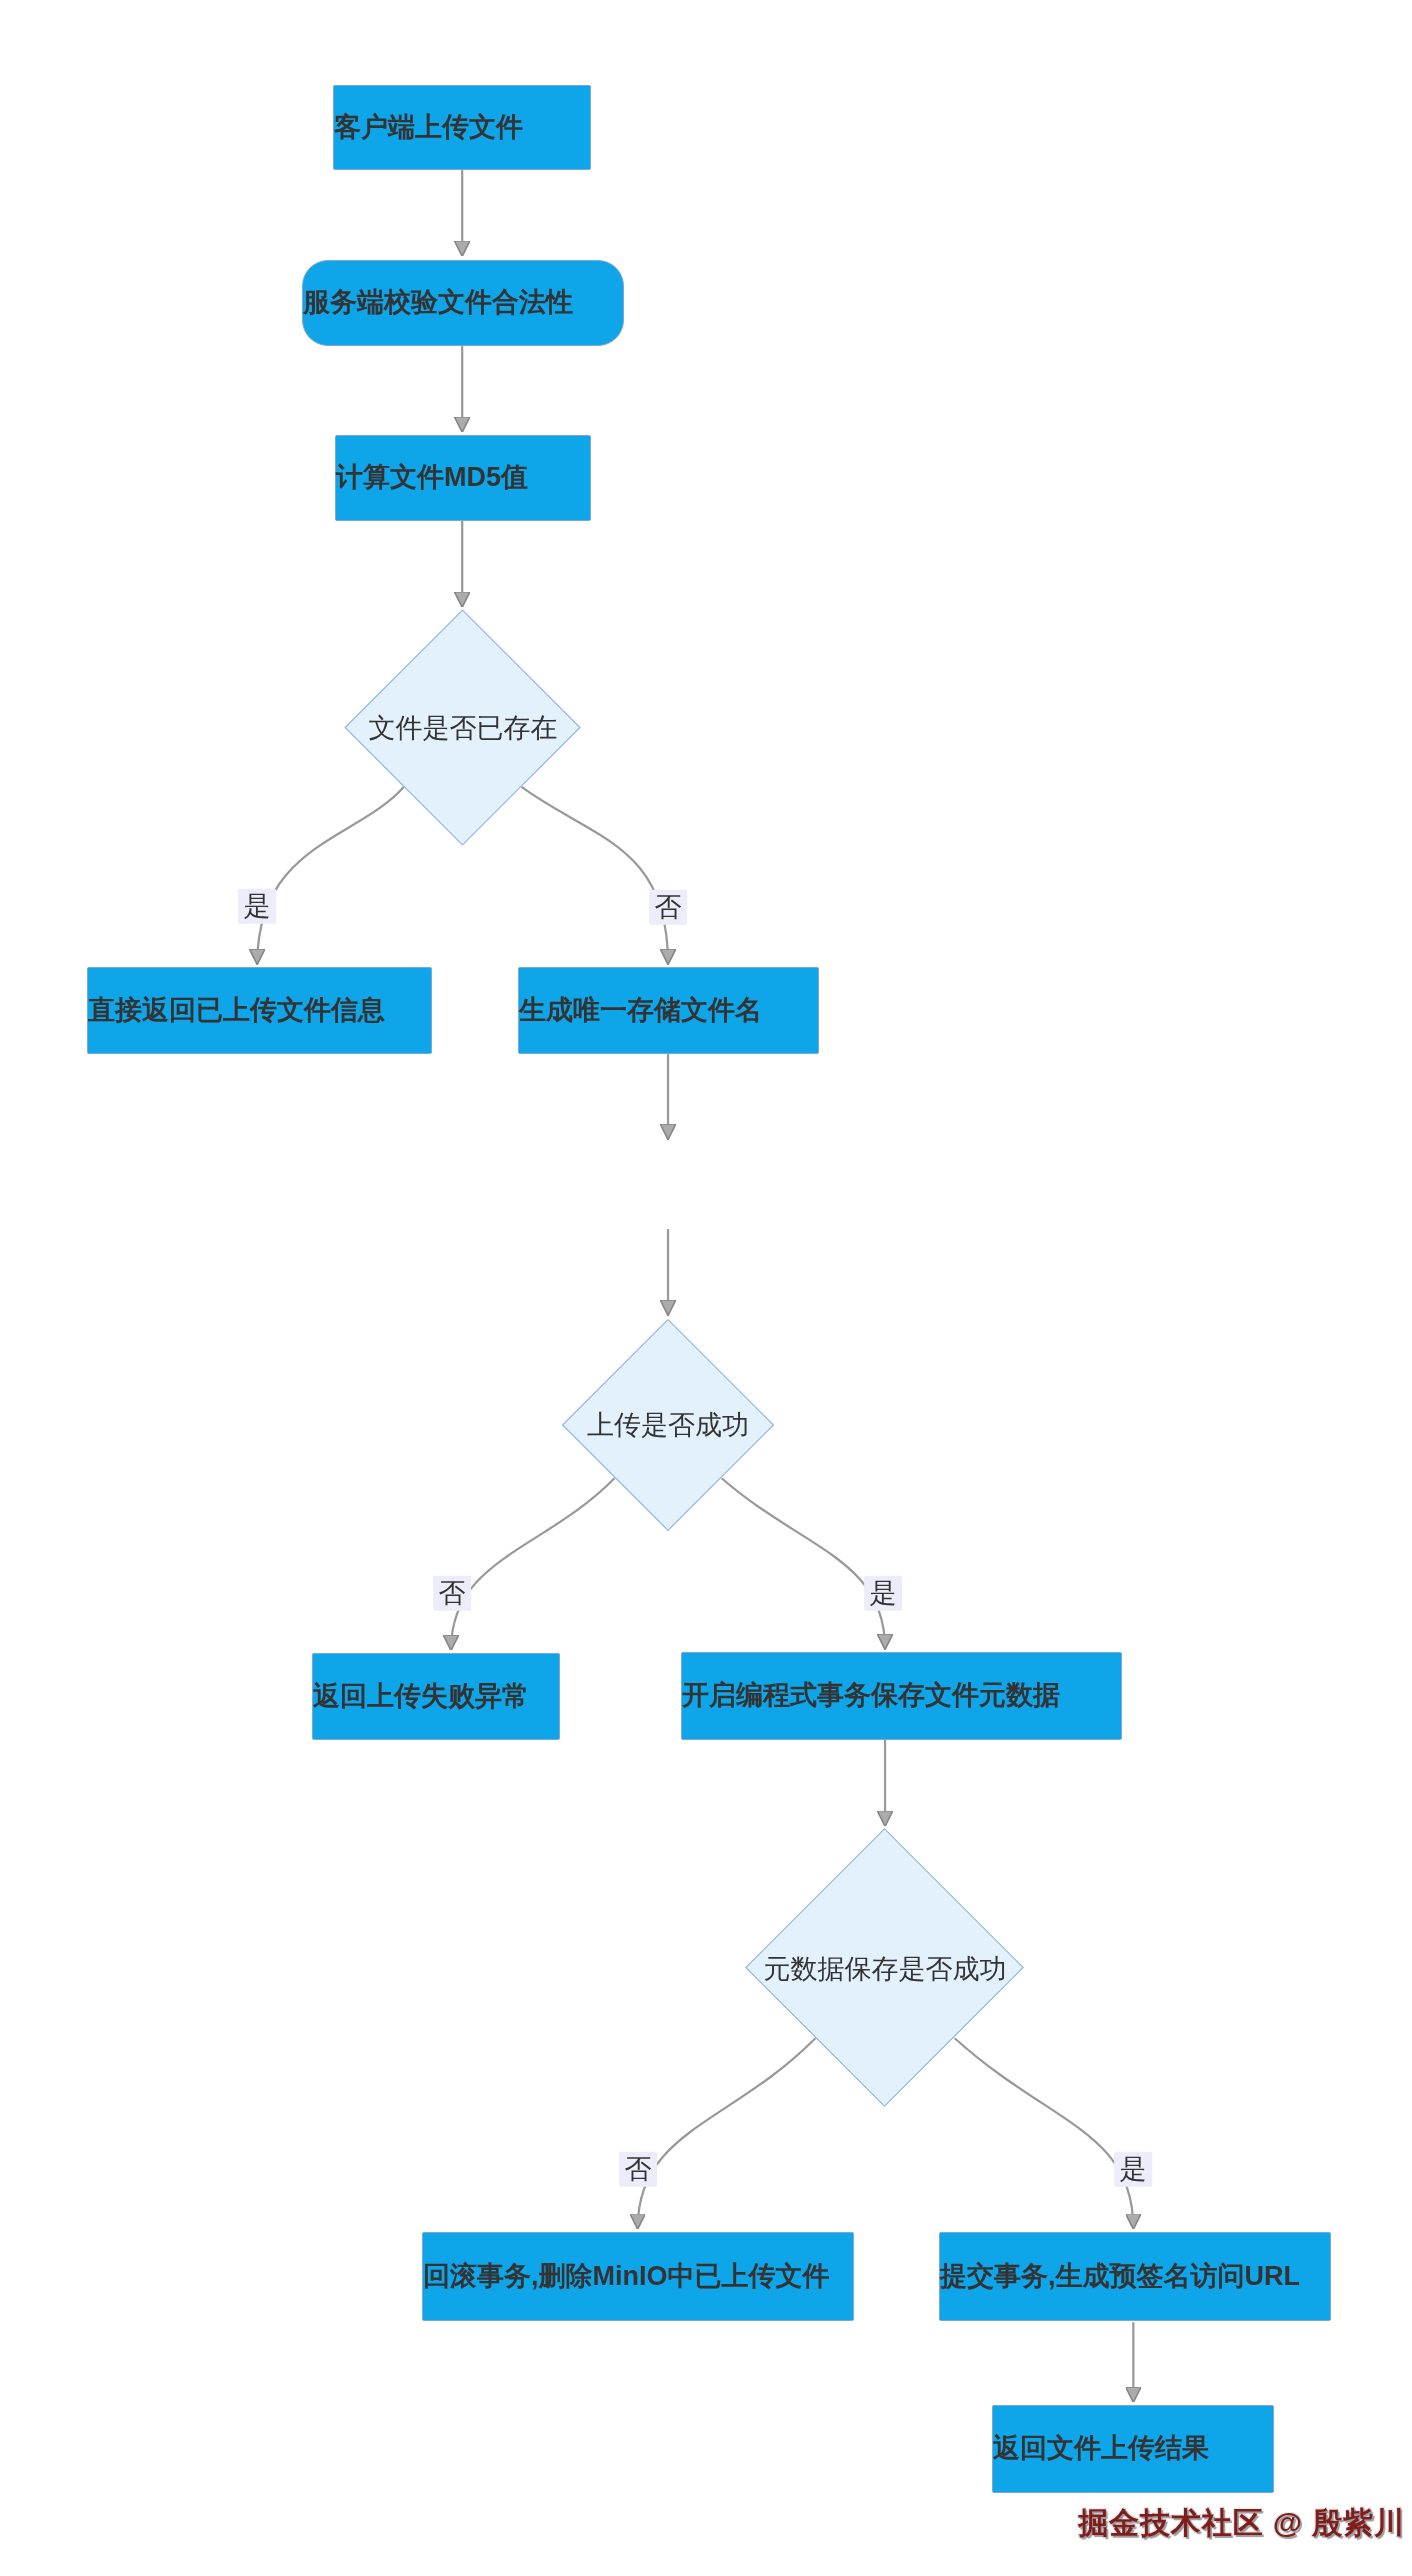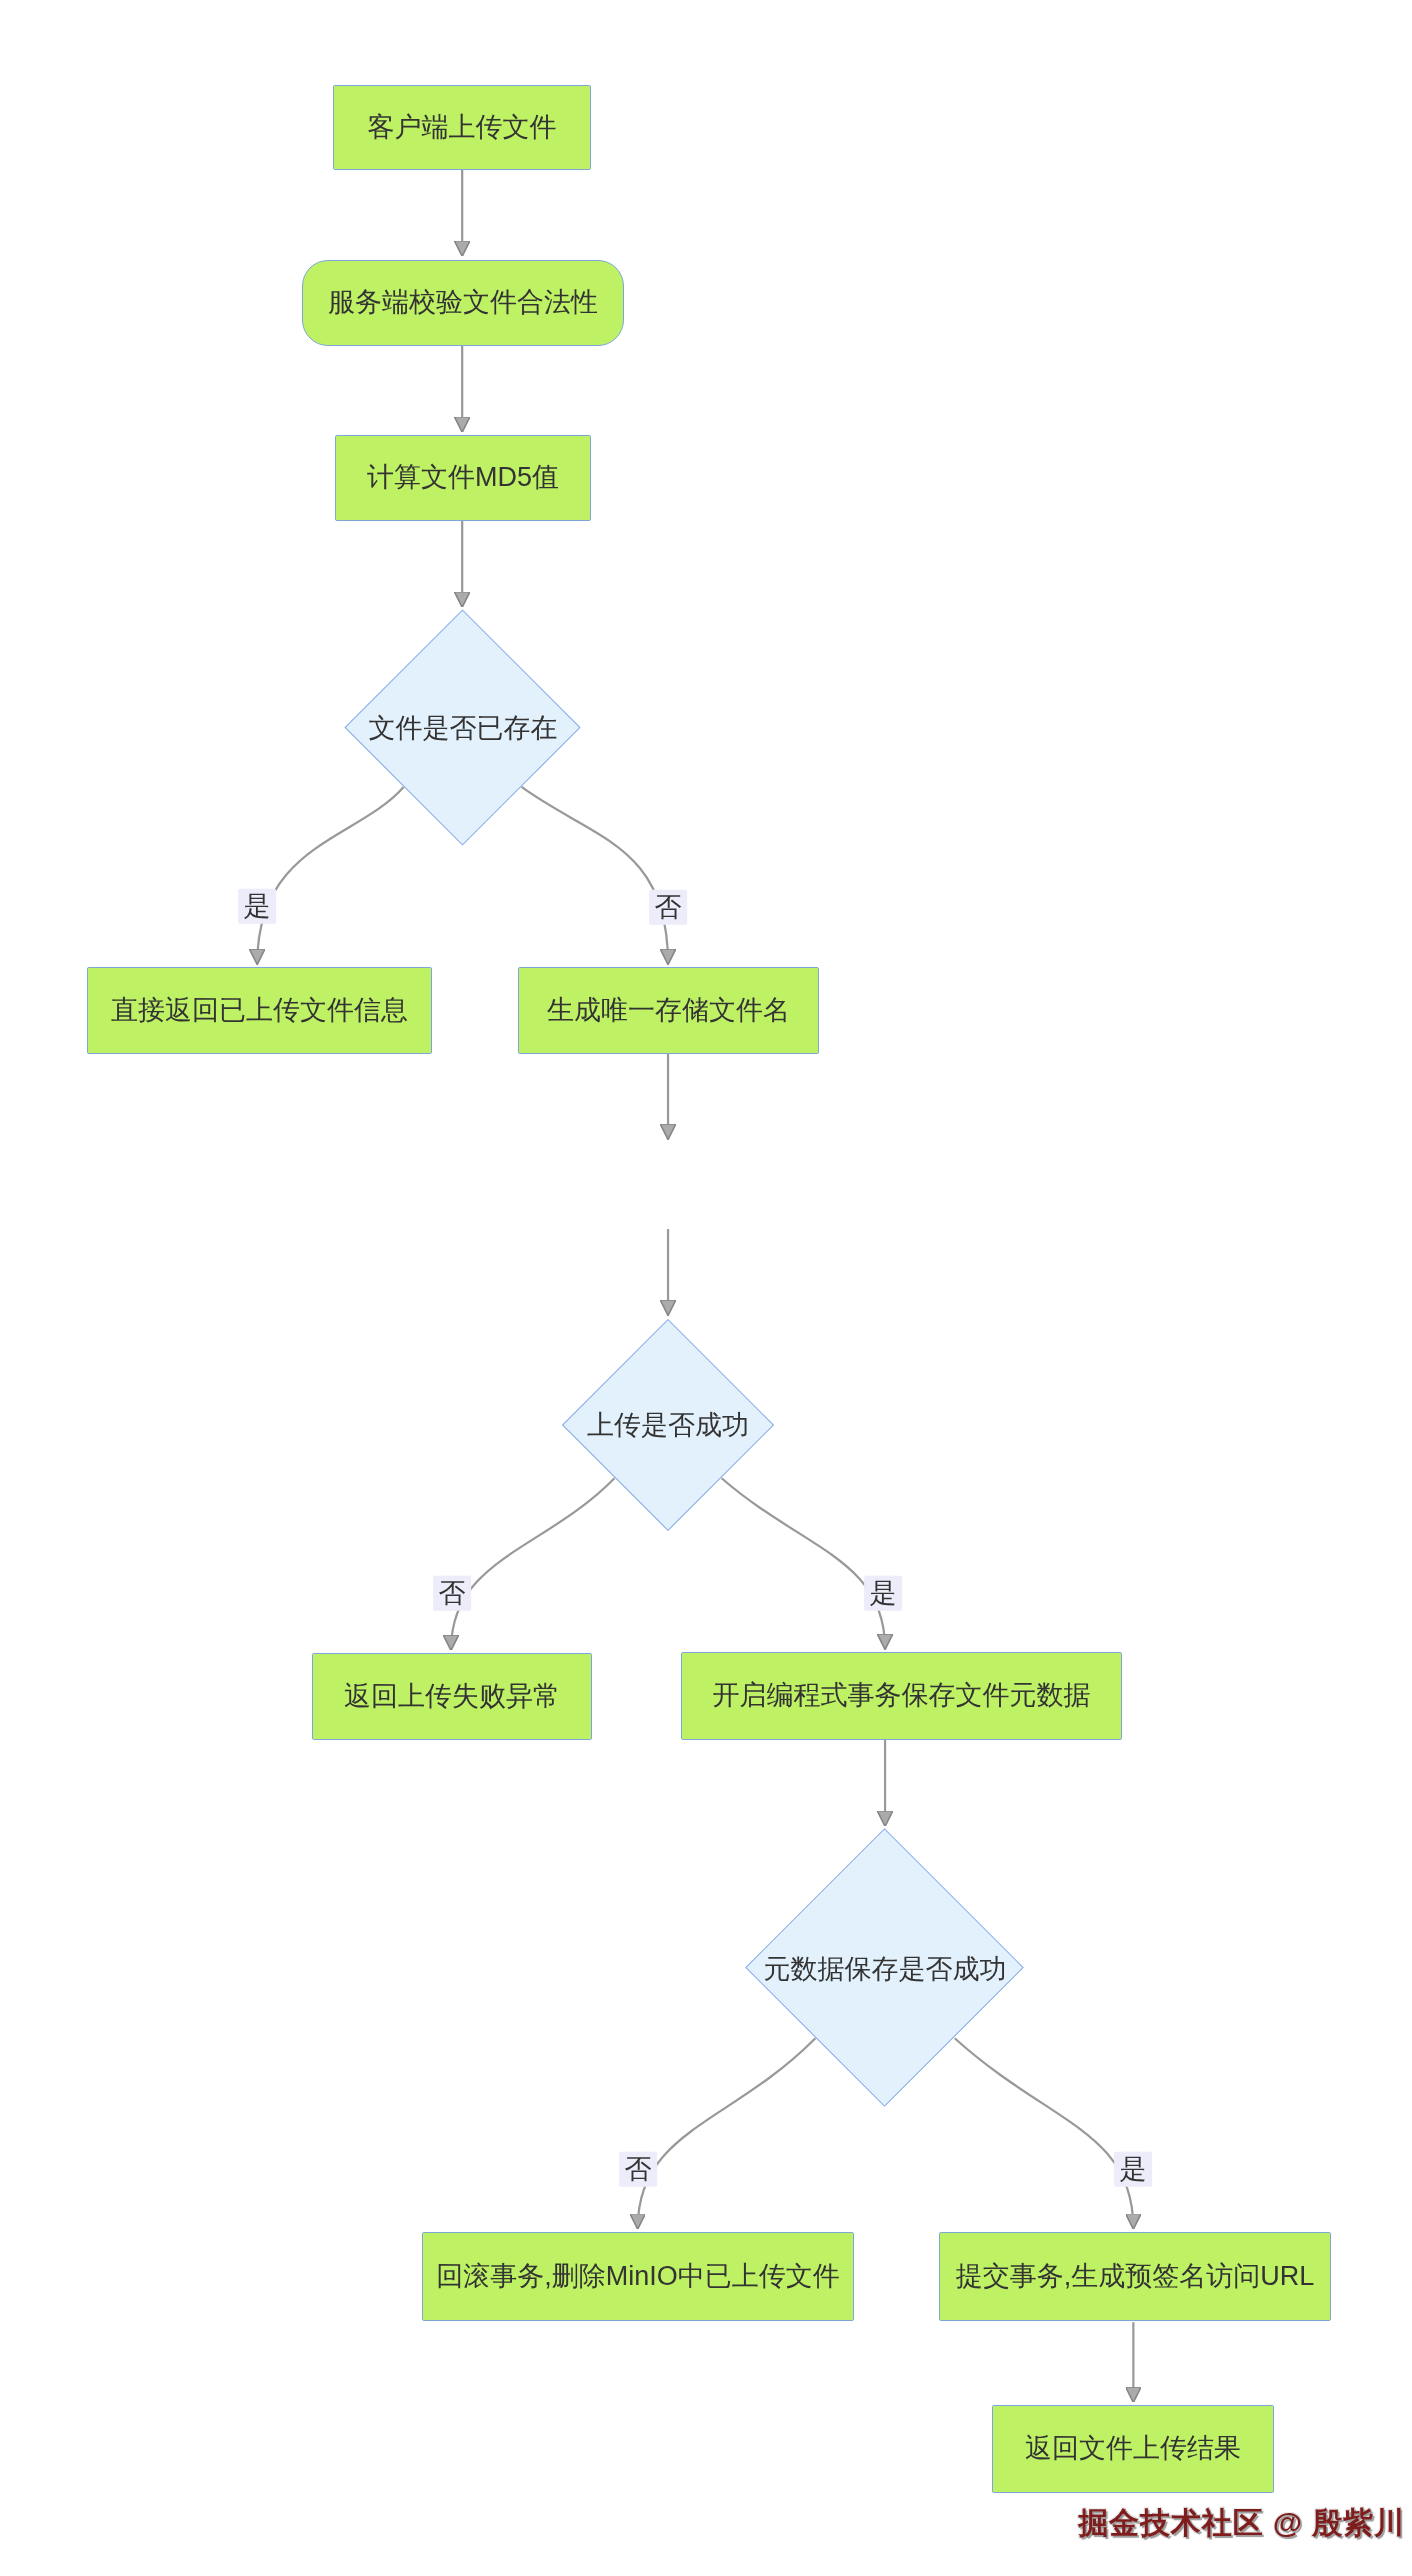--- a/index.html
+++ b/index.html
@@ -19,30 +19,31 @@
     z-index: 1;
   }
   .edge-path {
     fill: none;
     stroke: #999999;
     stroke-width: 2.5;
   }
   .node {
     position: absolute;
     box-sizing: border-box;
-    background: #bef264;
+    background: #0ea5e9;
     border: 1.8px solid #7da7d8;
     border-radius: 1.8px;
     display: flex;
     align-items: center;
-    justify-content: center;
+    justify-content: flex-start;
     font-size: 27px;
     line-height: 1.3;
     white-space: nowrap;
     z-index: 2;
+    font-weight: bold;
   }
   .diamond {
     position: absolute;
     z-index: 2;
   }
   .diamond-shape {
     position: absolute;
     left: 0; top: 0;
     width: 100%; height: 100%;
     box-sizing: border-box;
@@ -115,21 +116,21 @@
   </div>
   <div class="node" style="left:335px; top:435px; width:256px; height:86px;">
     <span>计算文件MD5值</span>
   </div>
   <div class="node" style="left:87px; top:967px; width:345px; height:87px;">
     <span>直接返回已上传文件信息</span>
   </div>
   <div class="node" style="left:518px; top:967px; width:301px; height:87px;">
     <span>生成唯一存储文件名</span>
   </div>
-  <div class="node" style="left:312px; top:1653px; width:280px; height:87px;">
+  <div class="node" style="left:312px; top:1653px; width:248px; height:87px;">
     <span>返回上传失败异常</span>
   </div>
   <div class="node" style="left:681px; top:1652px; width:441px; height:88px;">
     <span>开启编程式事务保存文件元数据</span>
   </div>
   <div class="node" style="left:939px; top:2232px; width:392px; height:89px;">
     <span>提交事务,生成预签名访问URL</span>
   </div>
   <div class="node" style="left:422px; top:2232px; width:432px; height:89px;">
     <span>回滚事务,删除MinIO中已上传文件</span>

